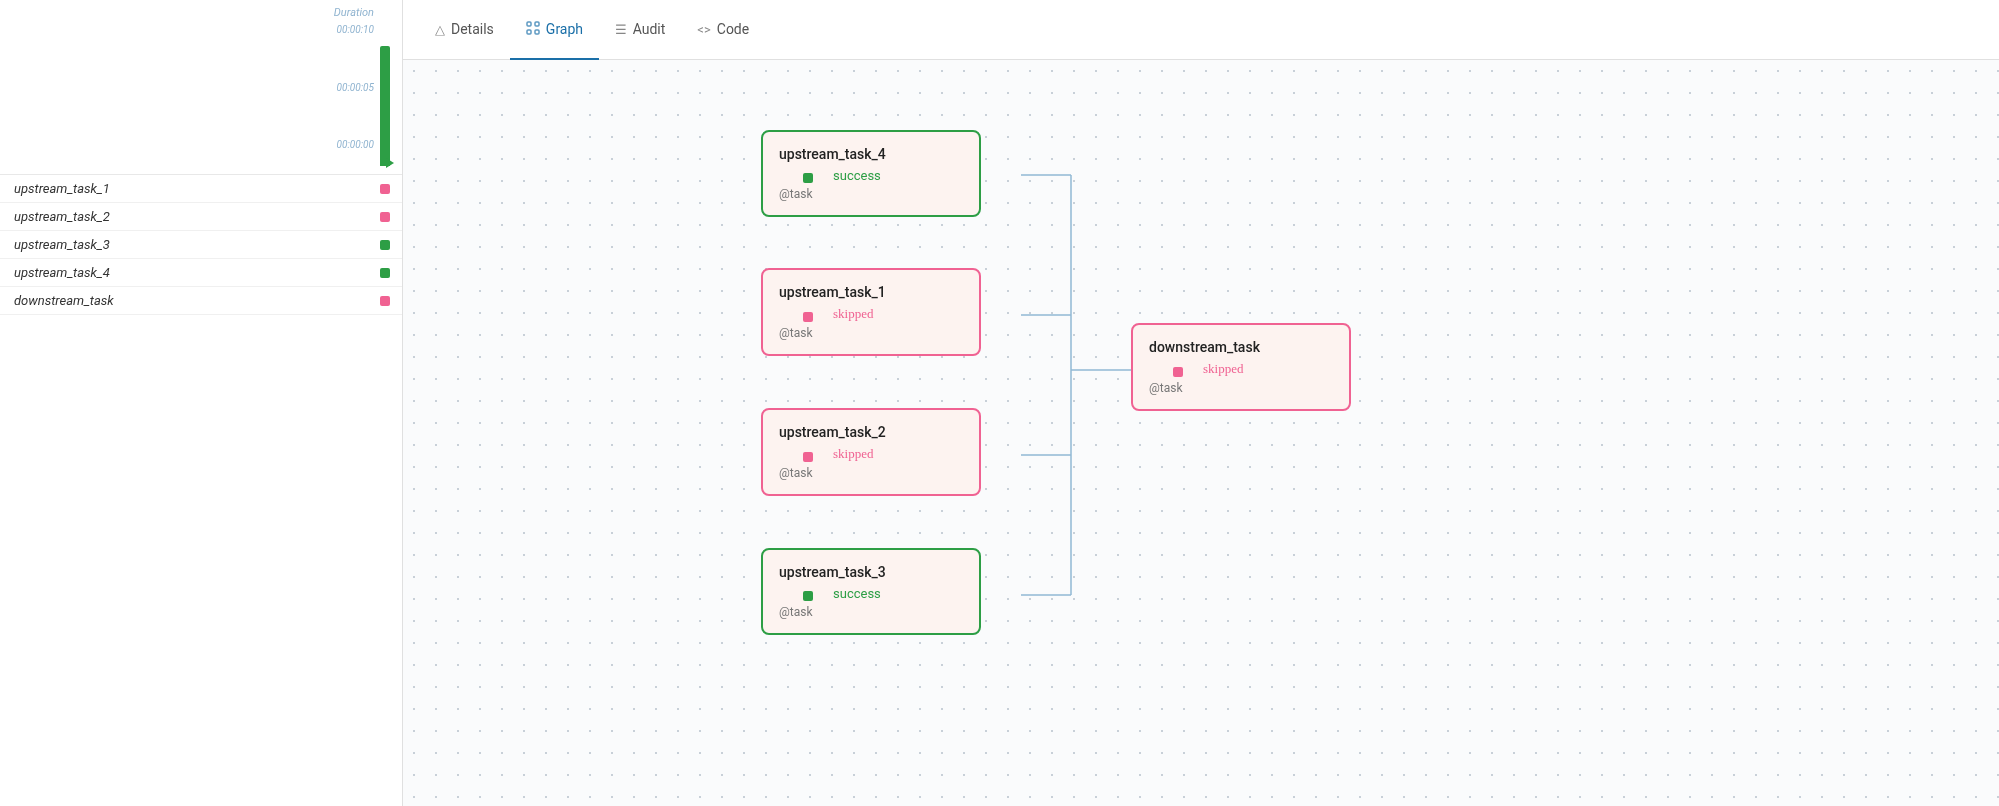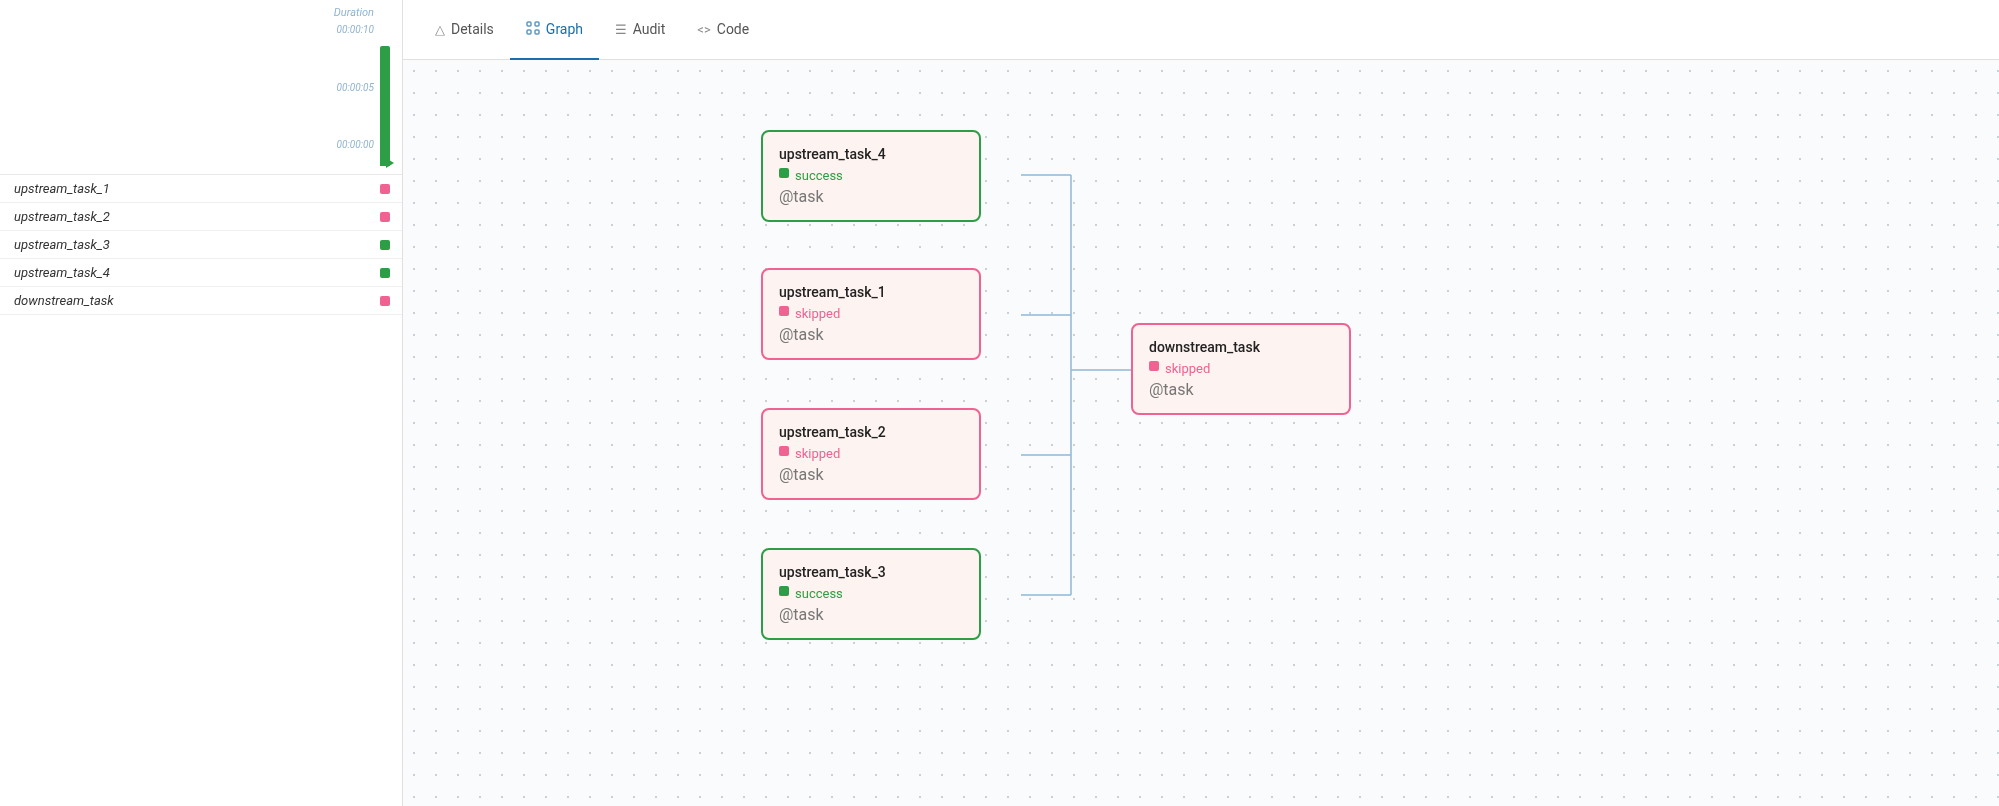--- a/index.html
+++ b/index.html
@@ -183,38 +183,39 @@
 
     .node-title {
       font-size: 14px;
       font-weight: 500;
       color: #222;
       margin-bottom: 6px;
     }
 
     .node-status {
       display: flex;
-      align-items: flex-start;
-      gap: 6px;
+      align-items: flex-end;
+      gap: 20px;
       font-size: 13px;
       margin-bottom: 4px;
+      margin-left: 24px;
     }
 
     .status-dot {
       width: 10px;
       height: 10px;
       border-radius: 2px;
       flex-shrink: 0;
     }
 
     .status-success { color: #2d9e45; }
-    .status-skipped { color: #f06292; }
+    .status-skipped { color: #f06292; font-family: Liberation Serif, serif; }
 
     .node-decorator {
-      font-size: 16px;
+      font-size: 12px;
       color: #777;
     }
 
     
     .connector-svg {
       position: absolute;
       top: 0;
       left: 0;
       width: 100%;
       height: 100%;

